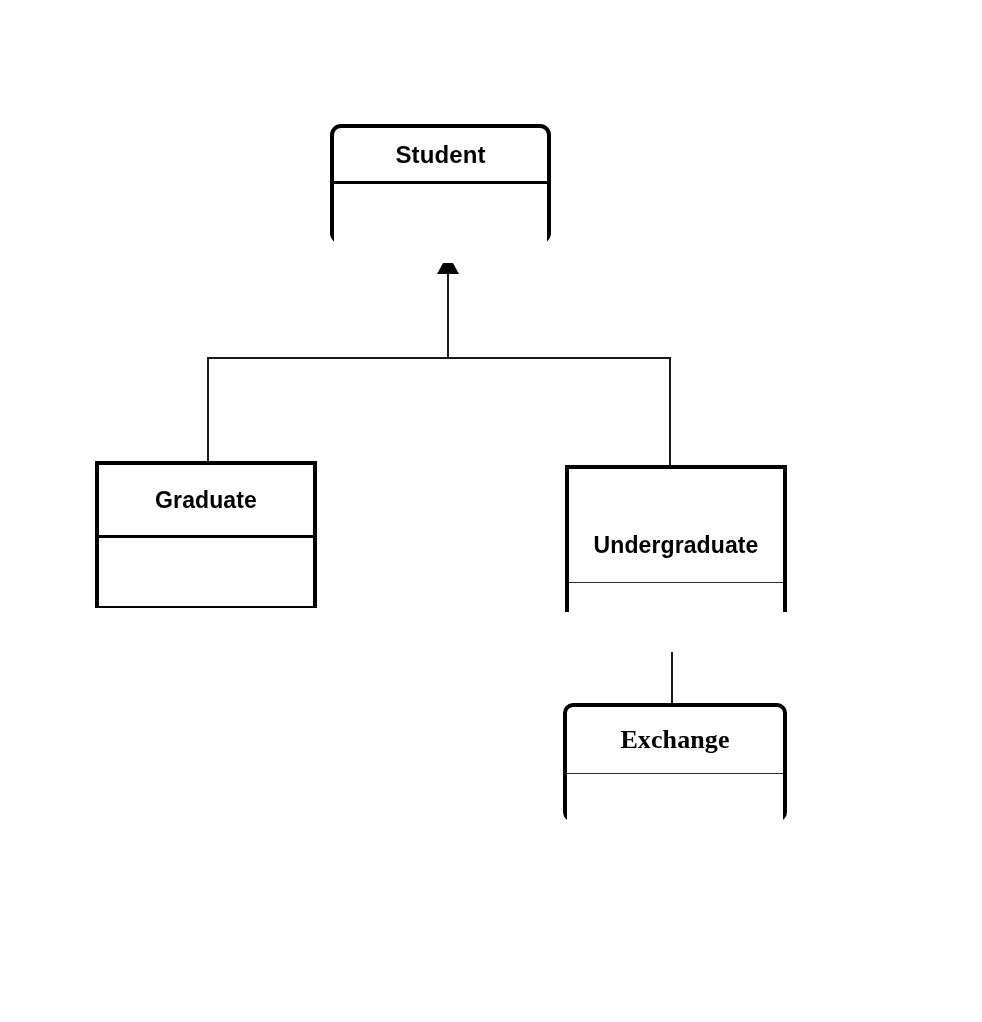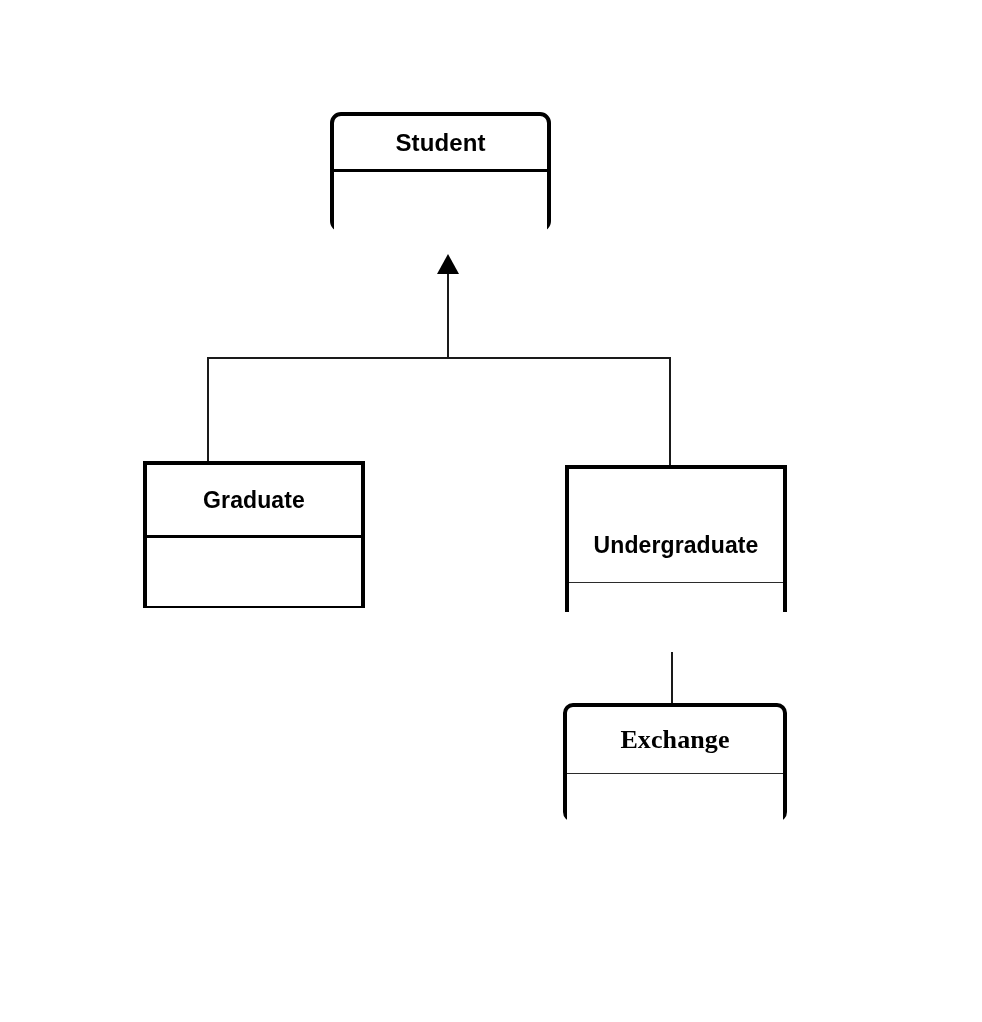--- a/index.html
+++ b/index.html
@@ -44,25 +44,25 @@
     width: 100%;
     background: #ffffff;
   }
   .divider-thick {
     border-top: 3px solid #000000;
   }
   .divider-thin {
     border-top: 1px solid #2b2b2b;
   }
   
-  #box-student      { left: 330px; top: 112px; width: 221px; height: 120px; border-radius: 11px; }
+  #box-student      { left: 330px; top: 124px; width: 221px; height: 120px; border-radius: 11px; }
   #box-student      .name-compartment { height: 53px; font-size: 24px; }
   #box-student      .attr-compartment { height: 82px; }
 
-  #box-graduate     { left: 95px;  top: 461px; width: 222px; height: 147px; margin-left: 48px; }
+  #box-graduate     { left: 95px;  top: 461px; width: 222px; height: 147px; }
   #box-graduate     .name-compartment { height: 70px; font-size: 23px; }
   #box-graduate     .attr-compartment { height: 71px; }
 
   #box-undergraduate{ left: 565px; top: 465px; width: 222px; height: 147px; }
   #box-undergraduate .name-compartment { height: 73px; font-size: 23px; margin-top: 40px; }
   #box-undergraduate .attr-compartment { height: 70px; }
 
   #box-exchange     { left: 563px; top: 703px; width: 224px; height: 119px; border-radius: 10px; }
   #box-exchange     .name-compartment {
       height: 66px; font-size: 26px;

